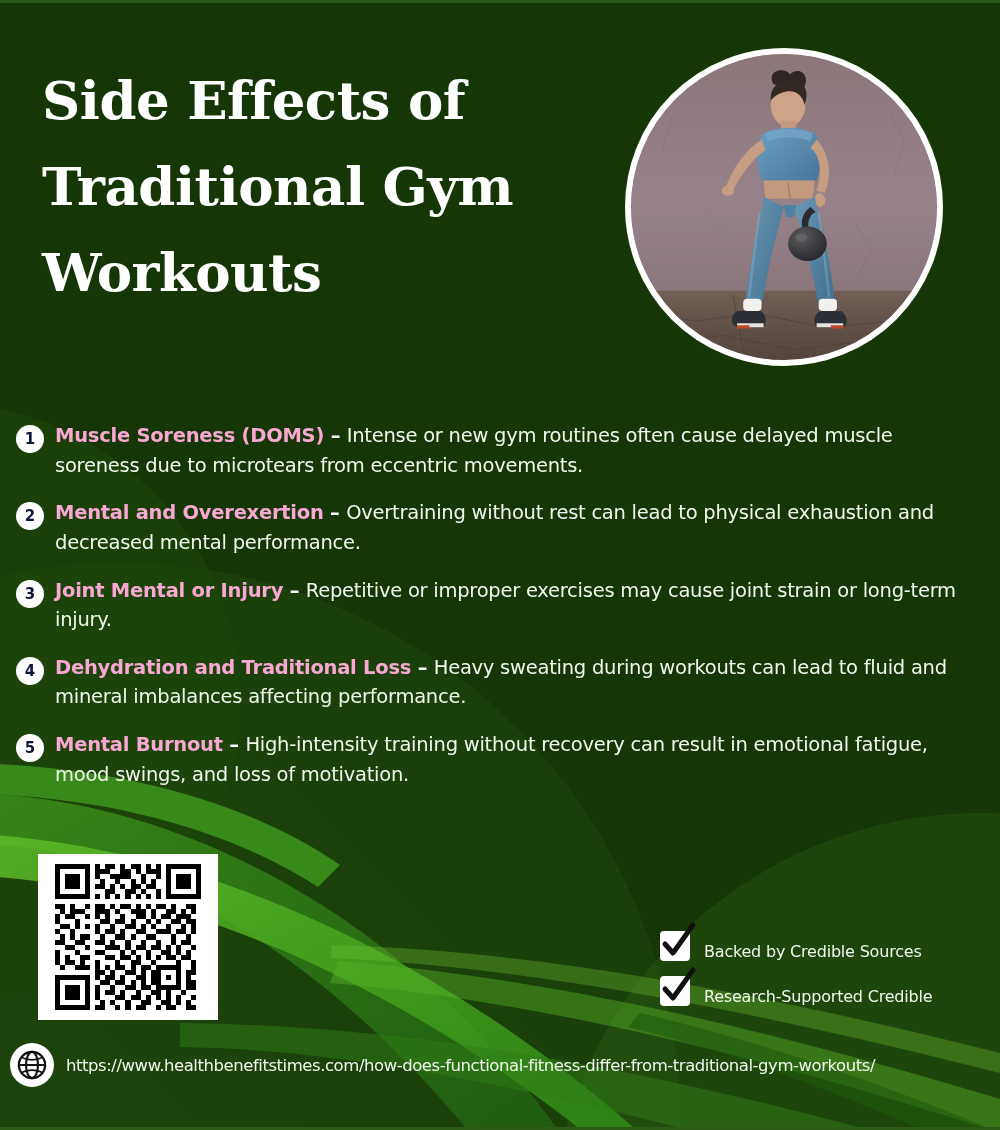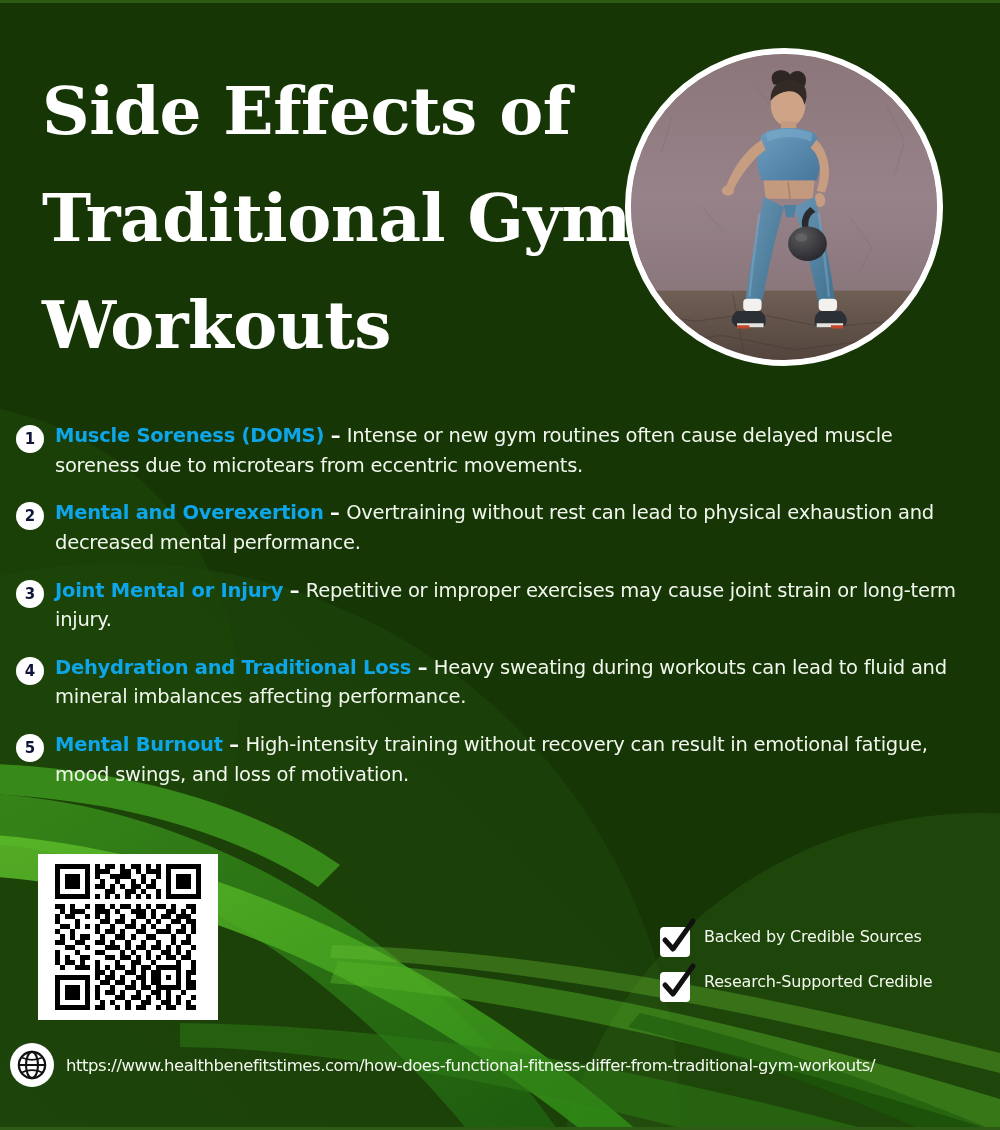--- a/index.html
+++ b/index.html
@@ -24,21 +24,21 @@
   .bg-layer svg{ position:absolute; inset:0; width:1000px; height:1130px; display:block; }
 
   
   .header{
     position:absolute; left:0; top:0; width:1000px; height:395px;
   }
   .title{
     position:absolute; left:42px; top:55px; width:590px;
     font-family:"DejaVu Serif", serif;
     font-weight:bold;
-    font-size:66px;
+    font-size:53px;
     line-height:1.62;
     color:#ffffff;
     letter-spacing:-0.5px;
   }
 
   .hero-wrap{
     position:absolute; left:625px; top:45px;
     width:318px; height:318px;
     border-radius:50%;
     border:6px solid #ffffff;
@@ -74,21 +74,21 @@
     margin-right:11px;
   }
   .item-text{
     flex:1 1 auto;
     font-family:"DejaVu Sans", sans-serif;
     font-size:19.5px;
     line-height:1.52;
     color:#f2f7ee;
     letter-spacing:-0.25px;
   }
-  .item-text b{ font-weight:bold; color:#0ea5e9; }
+  .item-text b{ font-weight:bold; color:#f9a8d4; }
   .item-text .dash{ font-weight:bold; color:#ffffff; }
 
   
   .qr{
     position:absolute; left:38px; top:851px;
     width:180px; height:166px;
     background:#ffffff;
     padding:10px;
   }
   .qr svg{ width:100%; height:100%; display:block; }
@@ -98,21 +98,21 @@
     position:absolute; left:266px; top:925px;
     width:370px; height:88px;
   }
   .logo svg{ width:100%; height:100%; display:block; }
 
   
   .checks{
     position:absolute; left:660px; top:924px; width:310px;
   }
   .check-row{
-    display:flex; align-items:flex-start;
+    display:flex; align-items:flex-end;
     margin-bottom:11px;
     height:34px;
   }
   .check-box{
     position:relative;
     flex:0 0 auto;
     width:30px; height:30px;
     background:#ffffff;
     border-radius:4px;
     margin-right:14px;

